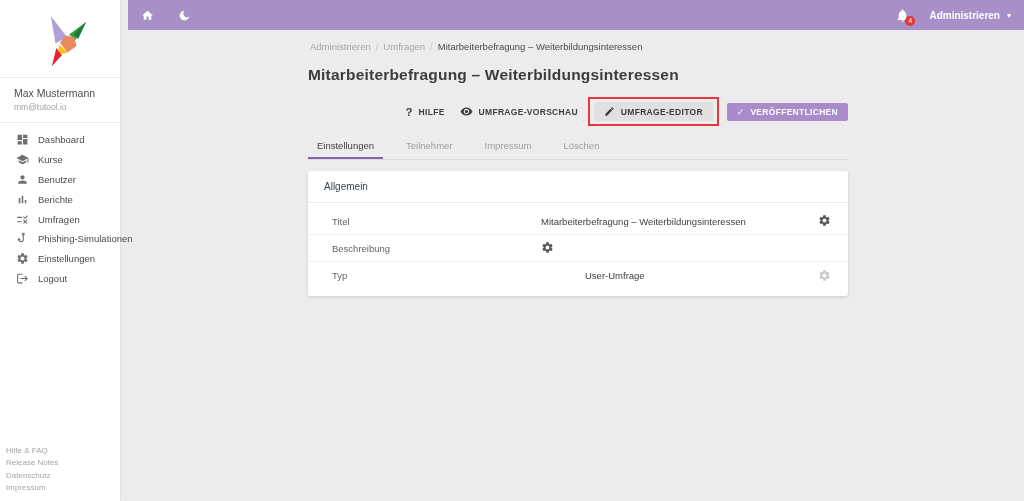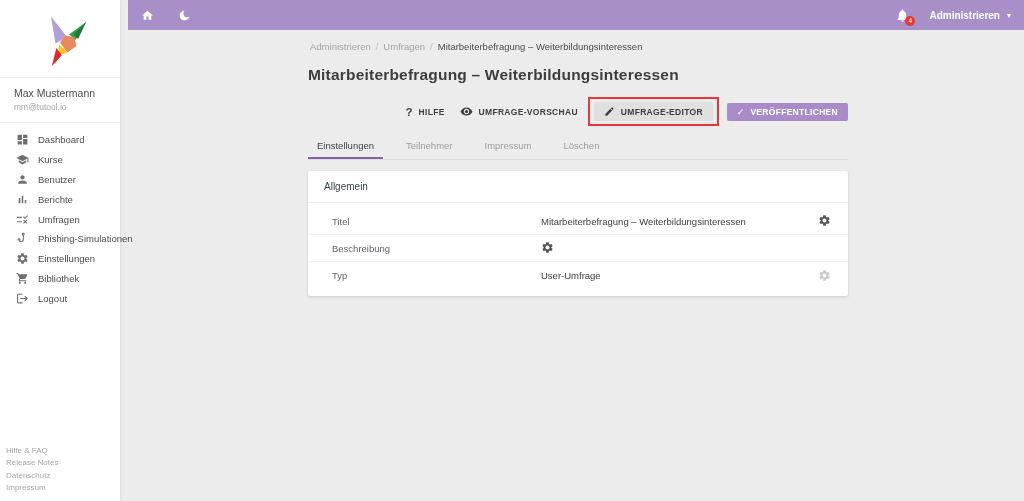--- a/index.html
+++ b/index.html
@@ -58,21 +58,21 @@
   .btn-publish .chk { font-size:9px; }
 
   .tabs { margin-top:7px; display:flex; border-bottom:1px solid #dcdcdc; }
   .tab { padding:7px 9px 6px; font-size:9.5px; color:#9e9e9e; cursor:pointer; margin-right:14px; border-bottom:2px solid transparent; }
   .tab.active { color:#424242; border-bottom-color:var(--tab-underline,#8465a8); }
 
   .card { margin-top:11px; background:#fff; border-radius:2px; box-shadow:0 1px 3px rgba(0,0,0,.14); }
   .card-header { padding:10px 16px; font-size:10px; font-weight:normal; color:#37474f; border-bottom:1px solid #ededed; }
   .card-body { padding:5px 0 7px; }
   .crow { display:flex; align-items:center; min-height:27px; padding:0 16px; border-bottom:1px solid #f1f1f1; }
-  .crow:last-child { border-bottom:none; }
+  .crow:last-child { border-bottom:none;gap:44px; }
   .crow .rlabel { flex:0 0 209px; font-size:9.5px; color:#5f6368;margin-left:8px; }
   .crow .rvalue { flex:1; font-size:9.5px; color:#3c4043; }
   .gear-btn { width:14px; height:14px; color:#555; cursor:pointer; display:flex; }
   .gear-btn svg { width:13px; height:13px; }
   .gear-btn.disabled { color:#c9c9c9; cursor:default; }
 </style>
 </head>
 <body>
 
 <div class="app">
@@ -143,28 +143,20 @@
           </span>
         <span class="nlabel">Phishing-Simulationen</span>
       </div>
       <div class="nav-item">
         <span class="nicon">
             <svg viewBox="0 0 24 24" fill="currentColor">
               <path d="M19.14 12.94c.04-.3.06-.61.06-.94 0-.32-.02-.64-.07-.94l2.03-1.58c.18-.14.23-.41.12-.61l-1.92-3.32c-.12-.22-.37-.29-.59-.22l-2.39.96c-.5-.38-1.03-.7-1.62-.94l-.36-2.54c-.04-.24-.24-.41-.48-.41h-3.84c-.24 0-.43.17-.47.41l-.36 2.54c-.59.24-1.13.57-1.62.94l-2.39-.96c-.22-.08-.47 0-.59.22L2.74 8.87c-.12.21-.08.47.12.61l2.03 1.58c-.05.3-.09.63-.09.94s.02.64.07.94l-2.03 1.58c-.18.14-.23.41-.12.61l1.92 3.32c.12.22.37.29.59.22l2.39-.96c.5.38 1.03.7 1.62.94l.36 2.54c.05.24.24.41.48.41h3.84c.24 0 .44-.17.47-.41l.36-2.54c.59-.24 1.13-.56 1.62-.94l2.39.96c.22.08.47 0 .59-.22l1.92-3.32c.12-.22.07-.47-.12-.61l-2.01-1.58zM12 15.6c-1.98 0-3.6-1.62-3.6-3.6s1.62-3.6 3.6-3.6 3.6 1.62 3.6 3.6-1.62 3.6-3.6 3.6z"></path>
             </svg>
           </span>
         <span class="nlabel">Einstellungen</span>
-      </div>
-      <div class="nav-item">
-        <span class="nicon">
-            <svg viewBox="0 0 24 24" fill="currentColor">
-              <path d="M7 18c-1.1 0-1.99.9-1.99 2S5.9 22 7 22s2-.9 2-2-.9-2-2-2zM1 2v2h2l3.6 7.59-1.35 2.45c-.16.28-.25.61-.25.96 0 1.1.9 2 2 2h12v-2H7.42c-.14 0-.25-.11-.25-.25l.03-.12.9-1.63h7.45c.75 0 1.41-.41 1.75-1.03l3.58-6.49c.08-.14.12-.31.12-.48 0-.55-.45-1-1-1H5.21l-.94-2H1zm16 16c-1.1 0-1.99.9-1.99 2s.89 2 1.99 2 2-.9 2-2-.9-2-2-2z"></path>
-            </svg>
-          </span>
-        <span class="nlabel">Bibliothek</span>
       </div>
       <div class="nav-item">
         <span class="nicon">
             <svg viewBox="0 0 24 24" fill="currentColor">
               <path d="M17 7l-1.41 1.41L18.17 11H8v2h10.17l-2.58 2.58L17 17l5-5-5-5zM4 5h8V3H4c-1.1 0-2 .9-2 2v14c0 1.1.9 2 2 2h8v-2H4V5z"></path>
             </svg>
           </span>
         <span class="nlabel">Logout</span>
       </div>
     </div>

